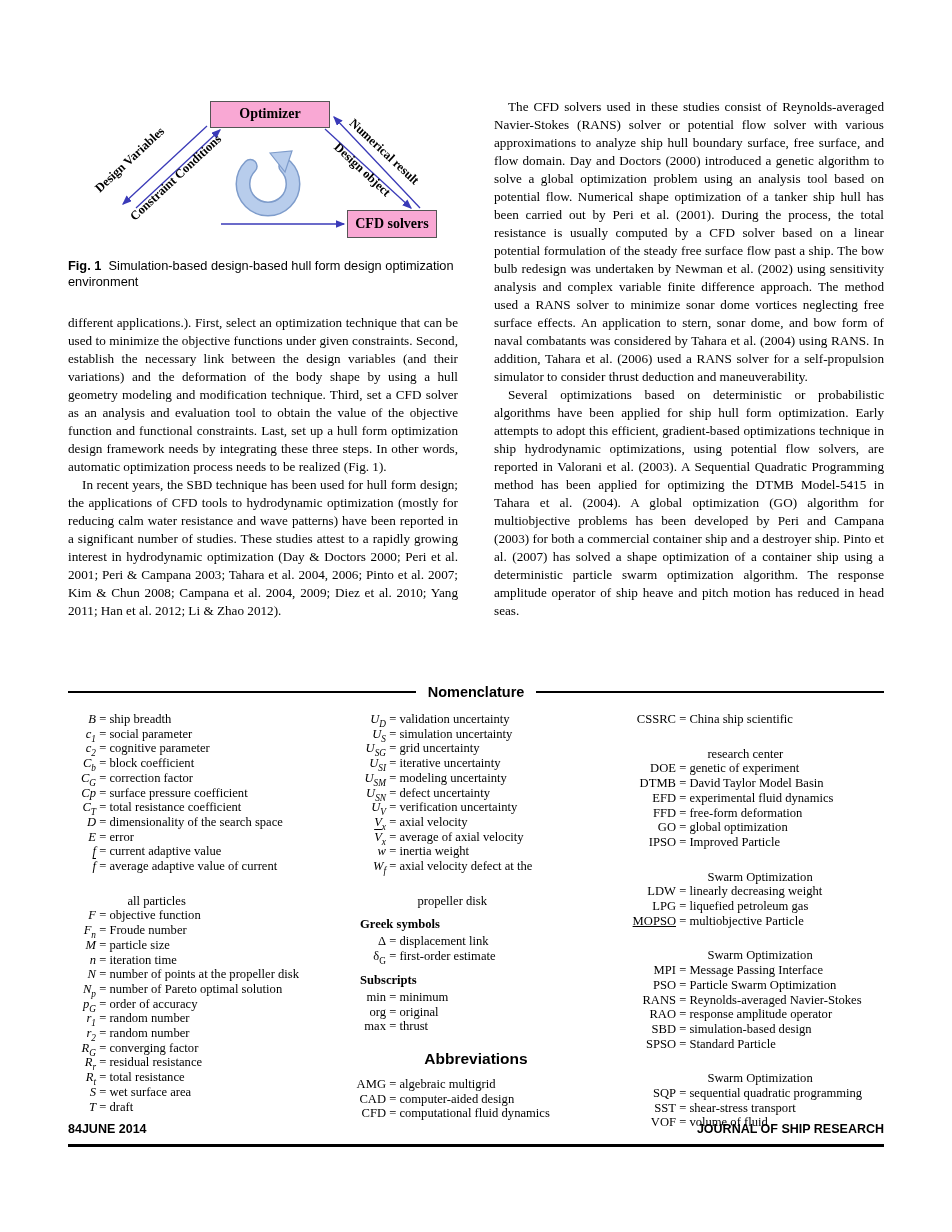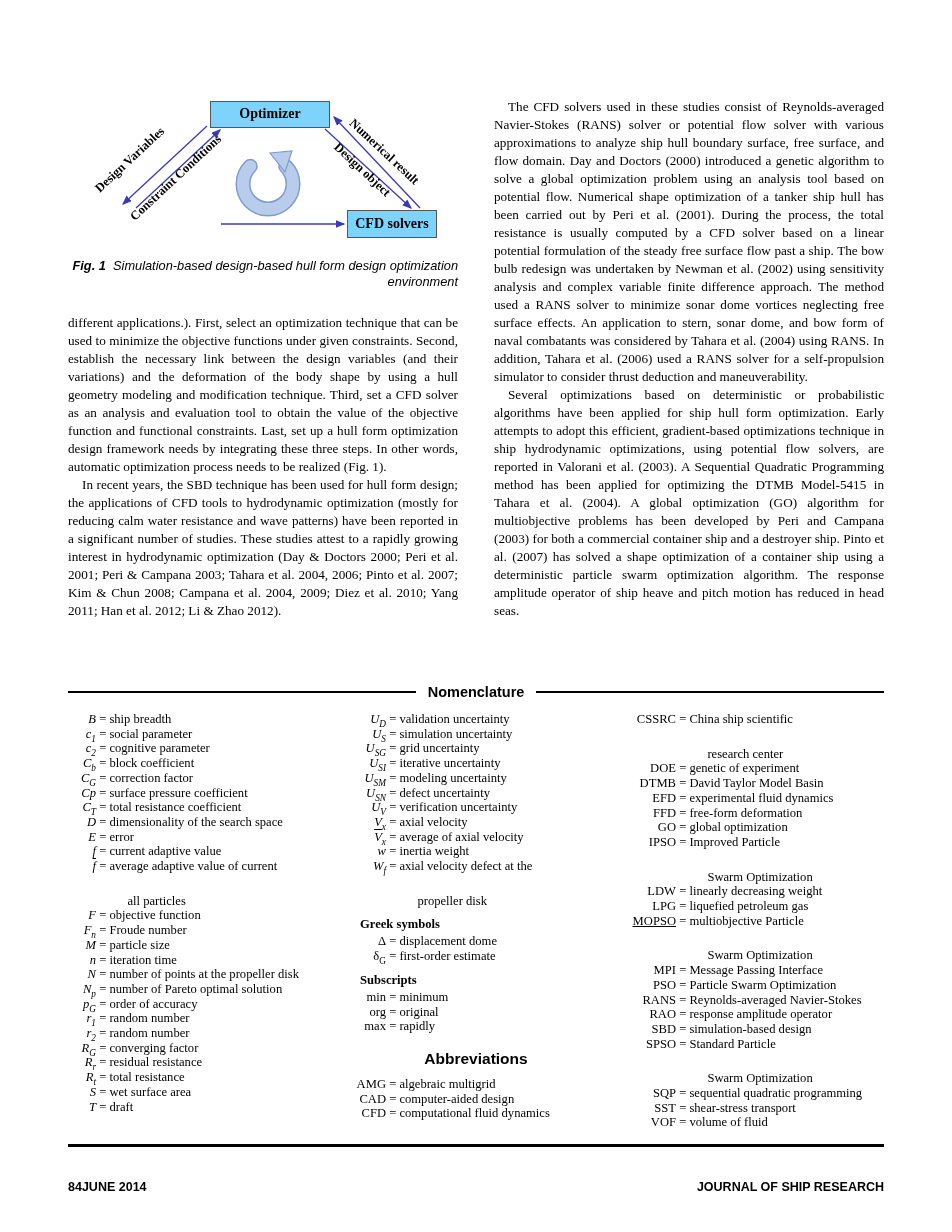--- a/index.html
+++ b/index.html
@@ -10,40 +10,40 @@
   
   .col { position:absolute; width:390px; }
   .col-left  { left:68px;  top:98px; }
   .col-right { left:494px; top:98px; }
   .body-par { font-size:13.2px; line-height:18px; text-align:justify; margin:0; }
   .body-par.indent { text-indent:14px; }
 
   
   .figure { position:relative; width:390px; height:148px; }
   .fig-box {
-    position:absolute; background:#7dd3fc; border:1px solid #555;
+    position:absolute; background:#f9a8d4; border:1px solid #555;
     display:flex; align-items:center; justify-content:center;
     font-weight:bold; font-size:14px; text-align:center;
     white-space:pre-line; line-height:1.15; box-sizing:border-box;
   }
   .box-optimizer { left:142px; top:3px;   width:120px; height:27px; }
   .box-geometry  { left:25px;  top:108px; width:127px; height:37px; }
   .box-cfd       { left:279px; top:112px; width:90px;  height:28px; }
   svg.fig-arrows { position:absolute; left:0; top:0; }
   .arrow-label {
     position:absolute; font-weight:bold; font-size:12.5px; white-space:nowrap;
   }
   .lbl-dv { left:62px;  top:62px; transform:translate(-50%,-50%) rotate(-43deg); }
   .lbl-cc { left:108px; top:80px; transform:translate(-50%,-50%) rotate(-43deg); }
   .lbl-nr { left:316px; top:54px; transform:translate(-50%,-50%) rotate(43deg); }
   .lbl-do { left:294px; top:72px; transform:translate(-50%,-50%) rotate(43deg); }
 
   .caption {
     margin-top:12px; font-family:"Liberation Sans", sans-serif;
-    font-size:12.8px; line-height:16px; text-align:right;font-style:italic;
+    font-size:12.8px; line-height:16px; text-align:left;
   }
   .caption .cap-label { font-weight:bold; }
   .fig-to-text { margin-top:24px; }
 
   
   .nomen { position:absolute; left:68px; top:684px; width:816px; }
   .nomen-header {
     display:flex; align-items:center; gap:12px;
     font-family:"Liberation Sans", sans-serif; font-weight:bold; font-size:14.5px;
   }
@@ -63,21 +63,21 @@
   .nom-entry sub { font-size:9.3px; line-height:0; }
   .nom-subheader { font-weight:bold; font-size:12.6px; margin:9px 0 2px 20px; }
   .abbr-title {
     font-family:"Liberation Sans", sans-serif; font-weight:bold; font-size:15.5px;
     text-align:center; margin:16px 0 9px 0;
   }
   .nomen-bottom-rule { height:2.5px; background:#000; margin-top:14px; }
 
   
   .footer {
-    position:absolute; left:68px; top:1180px; width:816px;
+    position:absolute; left:68px; top:1122px; width:816px;
     display:flex; justify-content:space-between; align-items:baseline;
     font-family:"Liberation Sans", sans-serif; font-weight:bold; font-size:12.5px;
   }
   .footer .left-group span { margin-right:0; }
   .footer .page-num { margin-right:22px; }
 </style>
 </head>
 <body>
 
 <div class="page">
@@ -314,42 +314,42 @@
           </div>
           <div class="nom-entry">
             <span class="nom-sym" style="width: 46px;"><span class="it">W</span><sub class="it">f</sub></span>
             <span class="nom-eq"> = </span>
             <span class="nom-def">axial velocity defect at the<span class="l2">propeller disk</span></span>
           </div>
           <div class="nom-subheader">Greek symbols</div>
           <div class="nom-entry">
             <span class="nom-sym" style="width: 46px;"><span>Δ</span></span>
             <span class="nom-eq"> = </span>
-            <span class="nom-def">displacement dome</span>
+            <span class="nom-def">displacement link</span>
           </div>
           <div class="nom-entry">
             <span class="nom-sym" style="width: 46px;"><span>δ</span><sub>G</sub></span>
             <span class="nom-eq"> = </span>
             <span class="nom-def">first-order estimate</span>
           </div>
           <div class="nom-subheader">Subscripts</div>
           <div class="nom-entry">
             <span class="nom-sym" style="width: 46px;"><span>min</span></span>
             <span class="nom-eq"> = </span>
             <span class="nom-def">minimum</span>
           </div>
           <div class="nom-entry">
             <span class="nom-sym" style="width: 46px;"><span>org</span></span>
             <span class="nom-eq"> = </span>
             <span class="nom-def">original</span>
           </div>
           <div class="nom-entry">
             <span class="nom-sym" style="width: 46px;"><span>max</span></span>
             <span class="nom-eq"> = </span>
-            <span class="nom-def">rapidly</span>
+            <span class="nom-def">thrust</span>
           </div>
           <div class="abbr-title">Abbreviations</div>
           <div class="nom-entry">
             <span class="nom-sym" style="width: 46px;"><span>AMG</span></span>
             <span class="nom-eq"> = </span>
             <span class="nom-def">algebraic multigrid</span>
           </div>
           <div class="nom-entry">
             <span class="nom-sym" style="width: 46px;"><span>CAD</span></span>
             <span class="nom-eq"> = </span>

